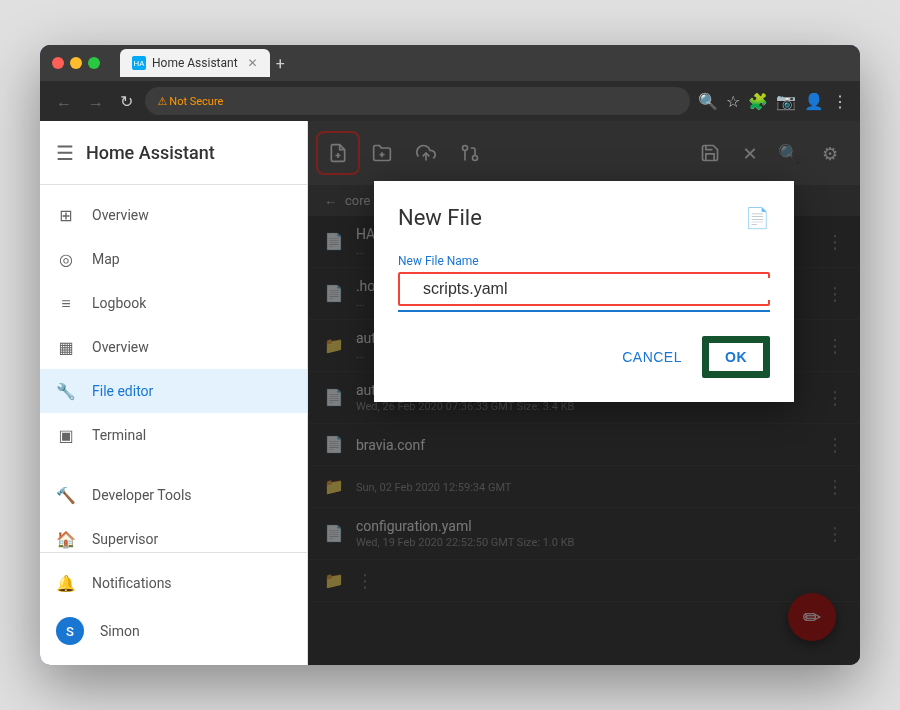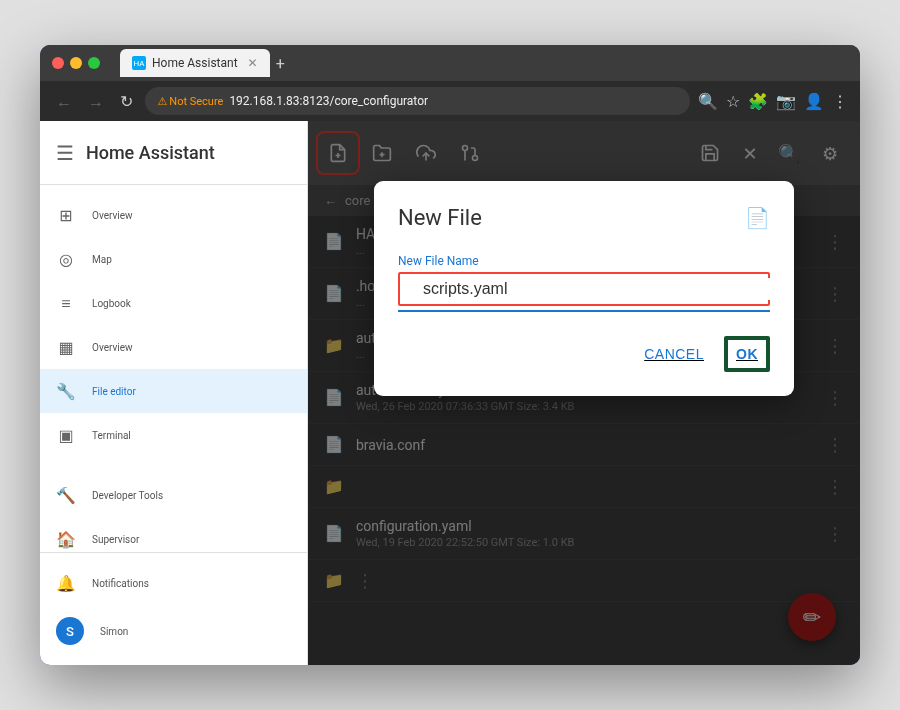--- a/index.html
+++ b/index.html
@@ -198,21 +198,21 @@
     .nav-icon {
       width: 20px;
       height: 20px;
       display: flex;
       align-items: center;
       justify-content: center;
       color: #666;
       font-size: 16px;
       flex-shrink: 0;
     }
-    .nav-label { font-size: 10px; text-align: right; }
+    .nav-label { font-size: 14px; text-align: right; }
 
     .sidebar-footer {
       border-top: 1px solid #e0e0e0;
       padding: 8px 0;
     }
     .footer-item {
       display: flex;
       align-items: center;
       padding: 12px 16px;
       gap: 16px;
@@ -359,21 +359,21 @@
       background: rgba(0,0,0,0.5);
       display: flex;
       align-items: flex-start;
       justify-content: center;
       padding-top: 60px;
       z-index: 100;
     }
 
     .modal {
       background: #fff;
-      border-radius: 9px;
+      border-radius: 0;
       width: 420px;
       padding: 24px;
       box-shadow: 0 8px 32px rgba(0,0,0,0.4);
       position: relative;
     }
     .modal-header {
       display: flex;
       align-items: center;
       justify-content: space-between;
       margin-bottom: 24px;
@@ -416,40 +416,39 @@
       height: 2px;
       background: #1976d2;
       margin-top: 4px;
     }
 
     .modal-actions {
       display: flex;
       justify-content: flex-end;
       gap: 8px;
       align-items: center;
-      text-decoration: underline;
     }
     .btn-cancel {
       background: none;
       border: none;
       color: #1976d2;
       font-size: 14px;
       font-weight: 500;
       cursor: pointer;
       padding: 8px 12px;
       letter-spacing: 0.5px;
     }
     .btn-ok {
       background: none;
-      border: 4px solid #14532d;
+      border: 7px solid #14532d;
       color: #1976d2;
       font-size: 14px;
       font-weight: 600;
       cursor: pointer;
-      padding: 6px 8px;
+      padding: 6px 16px;
       border-radius: 2px;
       letter-spacing: 0.5px;
       text-align: center;
     }
 
     
     .red-outline {
       outline: 2px solid #f44336;
       outline-offset: 2px;
     }
@@ -477,21 +476,20 @@
 
   <div class="address-bar">
     <span class="nav-btn disabled">←</span>
     <span class="nav-btn disabled">→</span>
     <span class="nav-btn">↻</span>
     <div class="address-input">
       <span class="not-secure">
         <span>⚠</span>
         <span>Not Secure</span>
       </span>
-      <span class="address-url">192.168.1.83:8123/core_configurator</span>
     </div>
     <div class="addr-icons">
       <span class="addr-icon">🔍</span>
       <span class="addr-icon">☆</span>
       <span class="addr-icon">🧩</span>
       <span class="addr-icon">📷</span>
       <span class="addr-icon">👤</span>
       <span class="addr-icon">⋮</span>
     </div>
   </div>
@@ -665,20 +663,21 @@
           <div class="file-icon">📄</div>
           <div class="file-info">
             <div class="file-name">bravia.conf</div>
           </div>
           <div class="file-more">⋮</div>
         </div>
 
         <div class="file-item">
           <div class="file-icon">📁</div>
           <div class="file-info">
+            <div class="file-meta">Sun, 02 Feb 2020 12:59:34 GMT</div>
           </div>
           <div class="file-more">⋮</div>
         </div>
 
         <div class="file-item">
           <div class="file-icon">📄</div>
           <div class="file-info">
             <div class="file-name">configuration.yaml</div>
             <div class="file-meta">Wed, 19 Feb 2020 22:52:50 GMT Size: 1.0 KB</div>
           </div>

